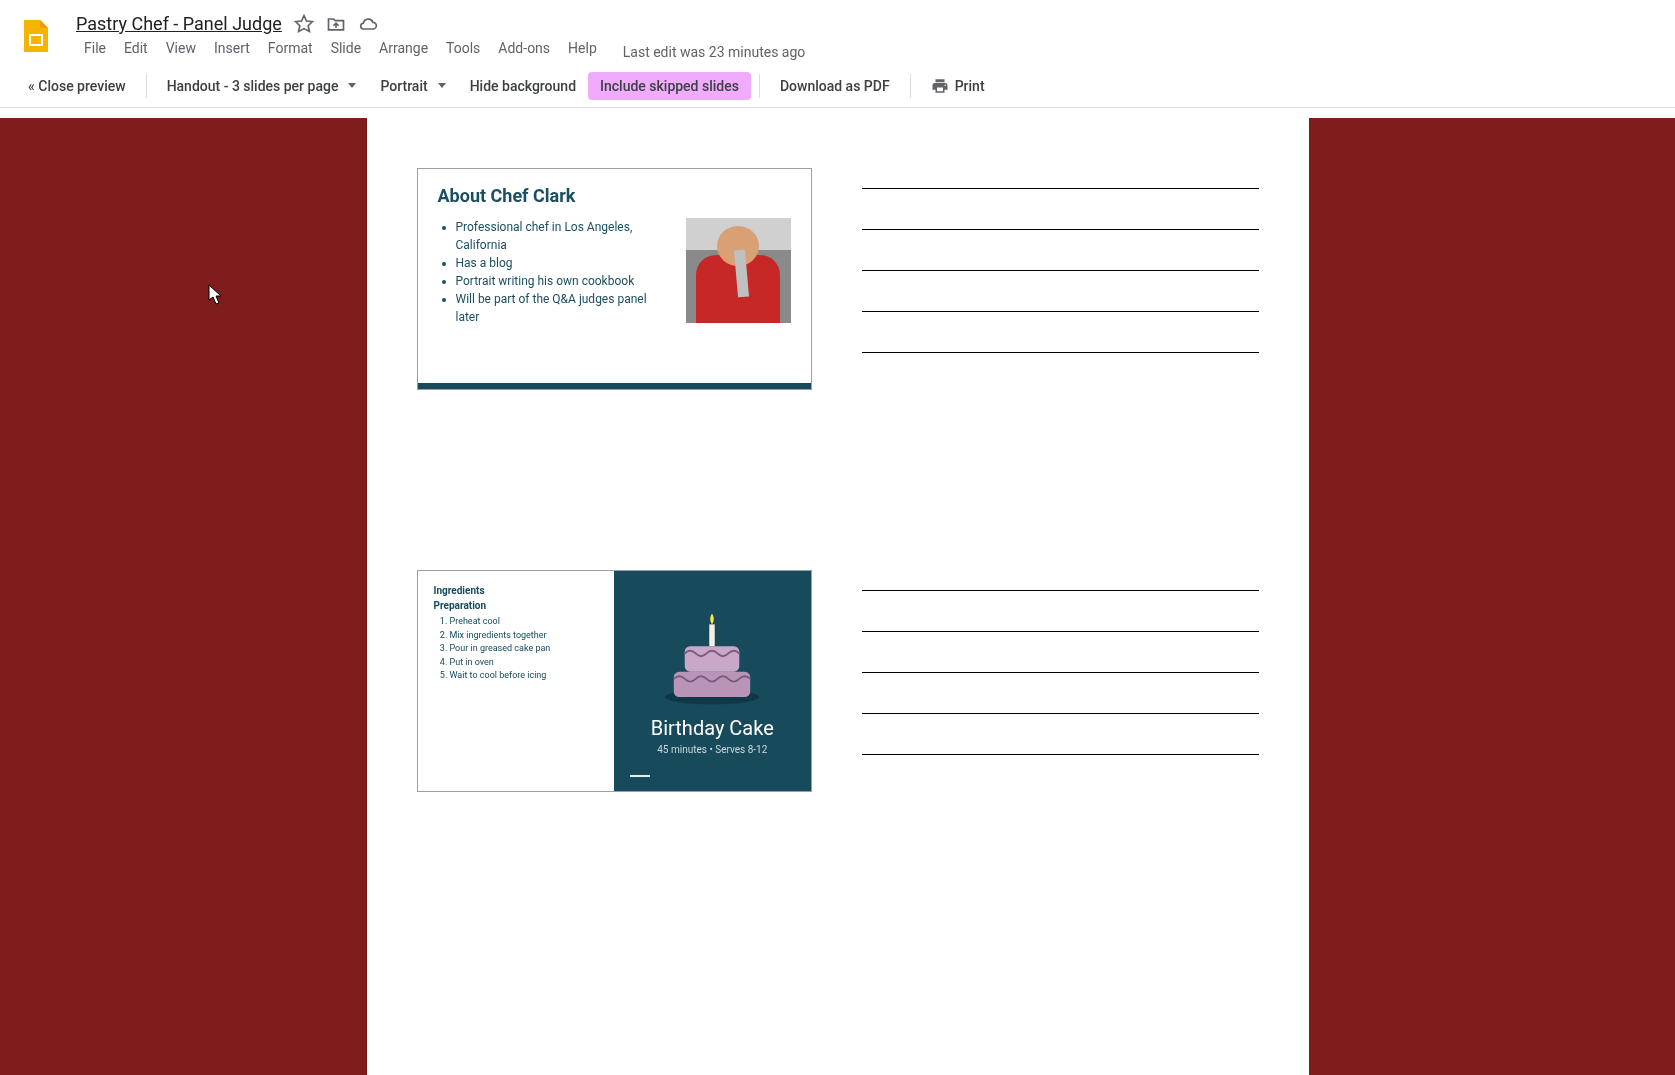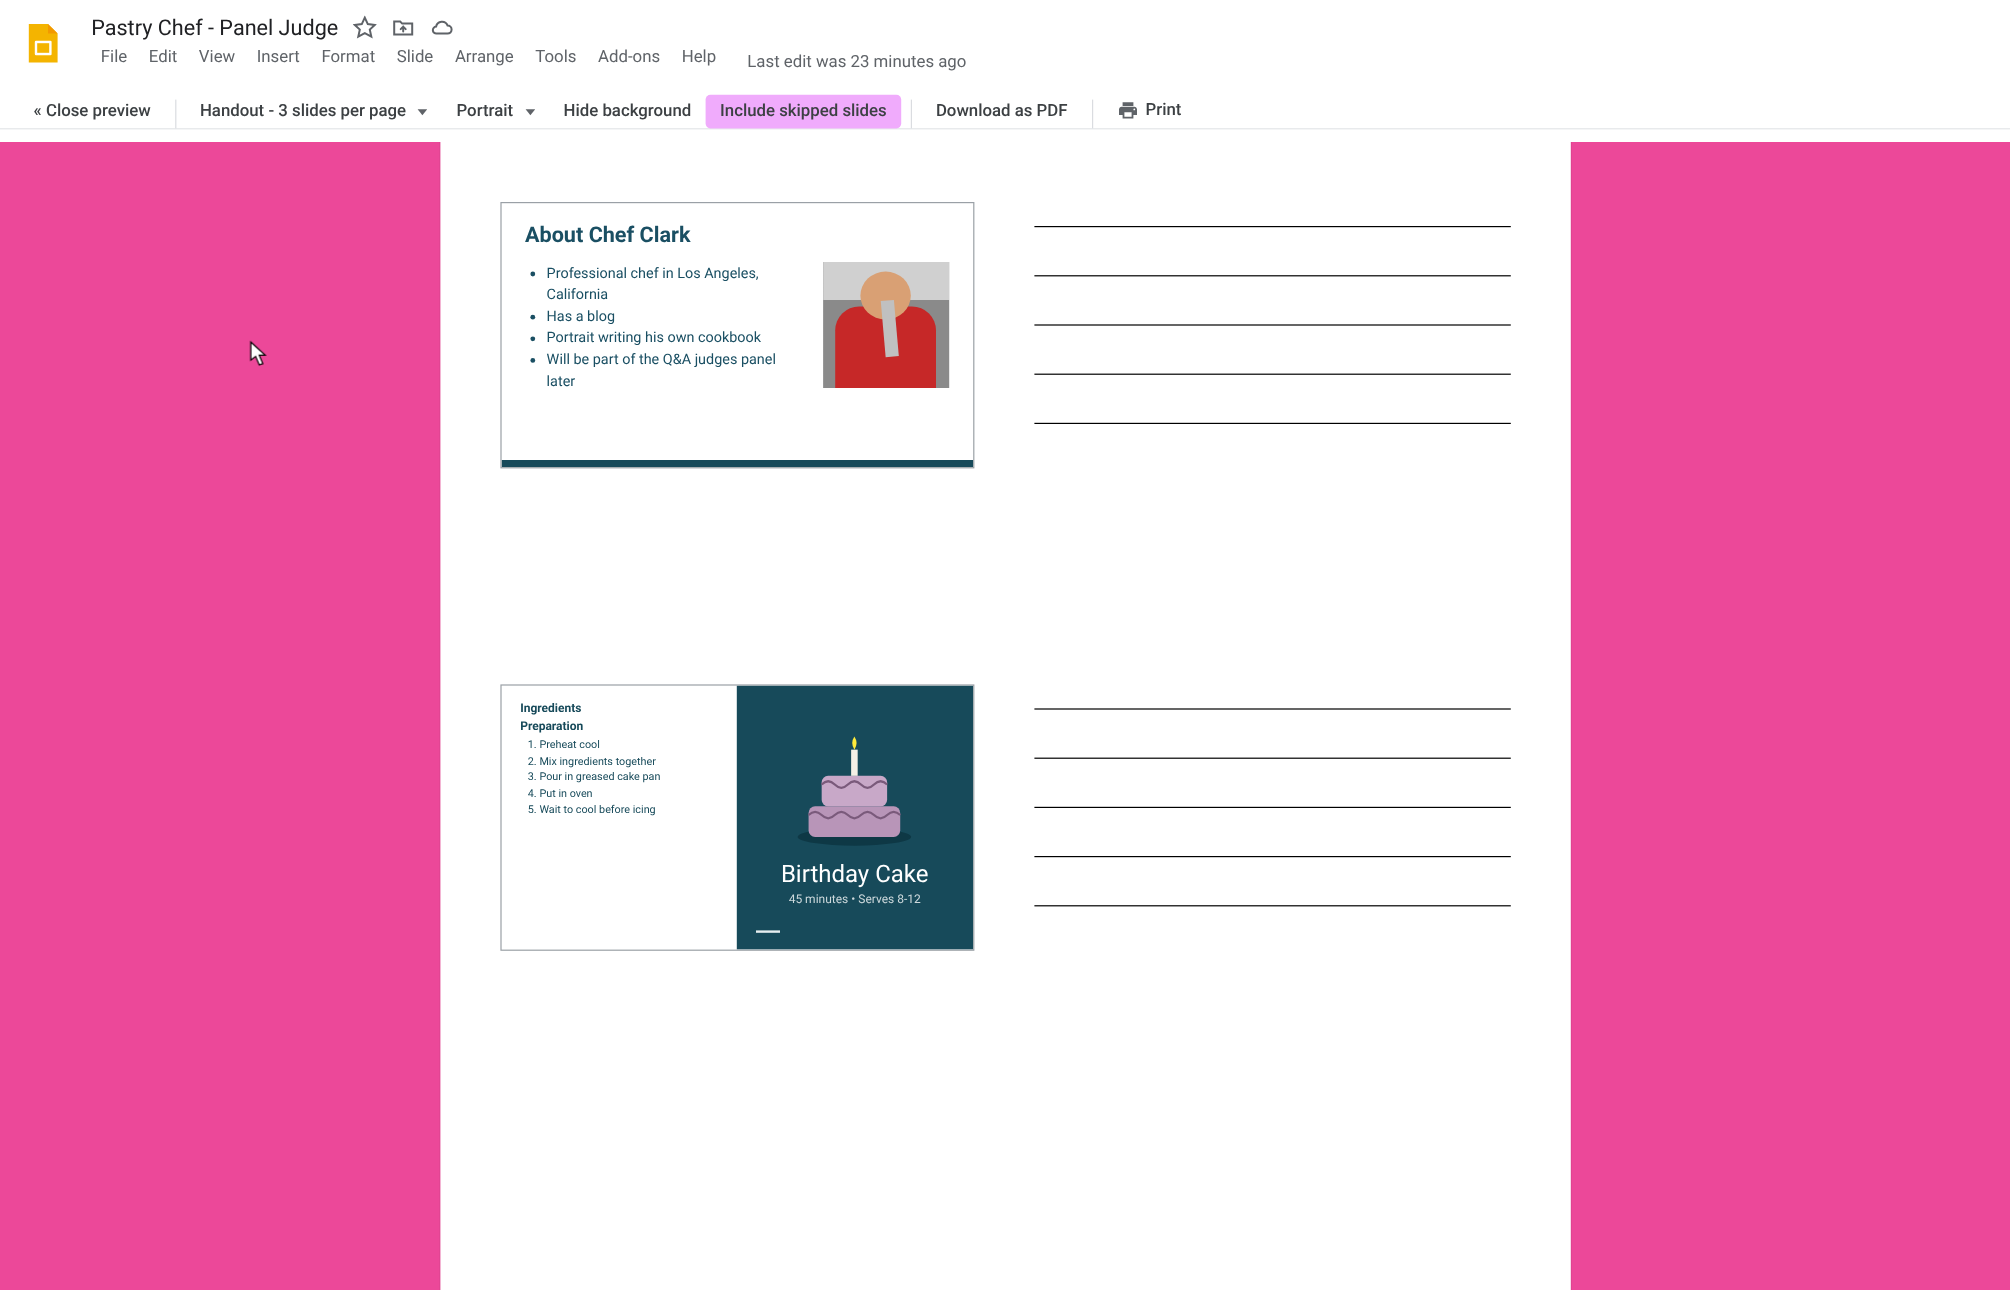--- a/index.html
+++ b/index.html
@@ -2,36 +2,36 @@
 <html><head>
 <meta charset="utf-8">
 <style>
 * { box-sizing: border-box; margin: 0; padding: 0; }
 body { font-family: "Google Sans", Roboto, Arial, sans-serif; background: #fff; color: #202124; overflow: hidden; }
 
 
 .header { display: flex; align-items: center; padding: 8px 16px 0 16px; height: 64px; }
 .logo { width: 40px; height: 40px; margin-right: 20px; flex-shrink: 0; }
 .header-content { flex: 1; }
-.title-row { display: flex; align-items: flex-start; gap: 12px; margin-bottom: 2px; }
+.title-row { display: flex; align-items: flex-end; gap: 12px; margin-bottom: 2px; text-decoration: underline; }
 .doc-title { font-size: 18px; color: #202124; font-weight: 400; }
 .title-icon { width: 20px; height: 20px; color: #5f6368; display: inline-flex; align-items: center; justify-content: center; cursor: pointer; }
 .menu-row { display: flex; align-items: flex-end; gap: 2px; }
 .menu-item { padding: 4px 8px; font-size: 14px; color: #5f6368; cursor: pointer; border-radius: 4px; }
 .last-edit { margin-left: 16px; font-size: 14px; color: #5f6368; }
 
 
-.toolbar { display: flex; align-items: flex-end; padding: 0 16px; height: 44px; border-bottom: 1px solid #dadce0; gap: 0; }
+.toolbar { display: flex; align-items: center; padding: 0 16px; height: 44px; border-bottom: 1px solid #dadce0; gap: 0; }
 .toolbar-item { padding: 6px 12px; font-size: 14px; color: #3c4043; cursor: pointer; border-radius: 4px; display: flex; align-items: center; gap: 6px; font-weight: 500; }
 .toolbar-sep { width: 1px; height: 24px; background: #dadce0; margin: 0 8px; }
 .toolbar-item.active { background: #f0abfc; }
 .dropdown-arrow { width: 0; height: 0; border-left: 4px solid transparent; border-right: 4px solid transparent; border-top: 5px solid #5f6368; margin-left: 4px; }
 
 
-.canvas-wrap { position: absolute; top: 118px; left: 0; right: 0; bottom: 0; background: #ec4899; overflow: auto; }
+.canvas-wrap { position: absolute; top: 118px; left: 0; right: 0; bottom: 0; background: #7f1d1d; overflow: auto; }
 .page { width: 942px; background: #fff; margin: 0 auto; min-height: 1200px; padding: 50px 0; box-shadow: 0 0 0 1px rgba(0,0,0,.05); }
 .handout-row { display: flex; gap: 50px; padding: 0 50px; margin-bottom: 180px; }
 .slide-thumb { width: 395px; height: 222px; border: 1px solid #9aa0a6; position: relative; background: #fff; overflow: hidden; }
 .notes-lines { flex: 1; display: flex; flex-direction: column; gap: 40px; padding-top: 20px; }
 .note-line { height: 1px; background: #000; width: 100%; }
 
 
 .s1 { padding: 16px 20px 14px 20px; }
 .s1-title { color: #1a4f63; font-size: 18px; font-weight: 700; margin-bottom: 12px; }
 .s1-body { display: flex; gap: 14px; }

